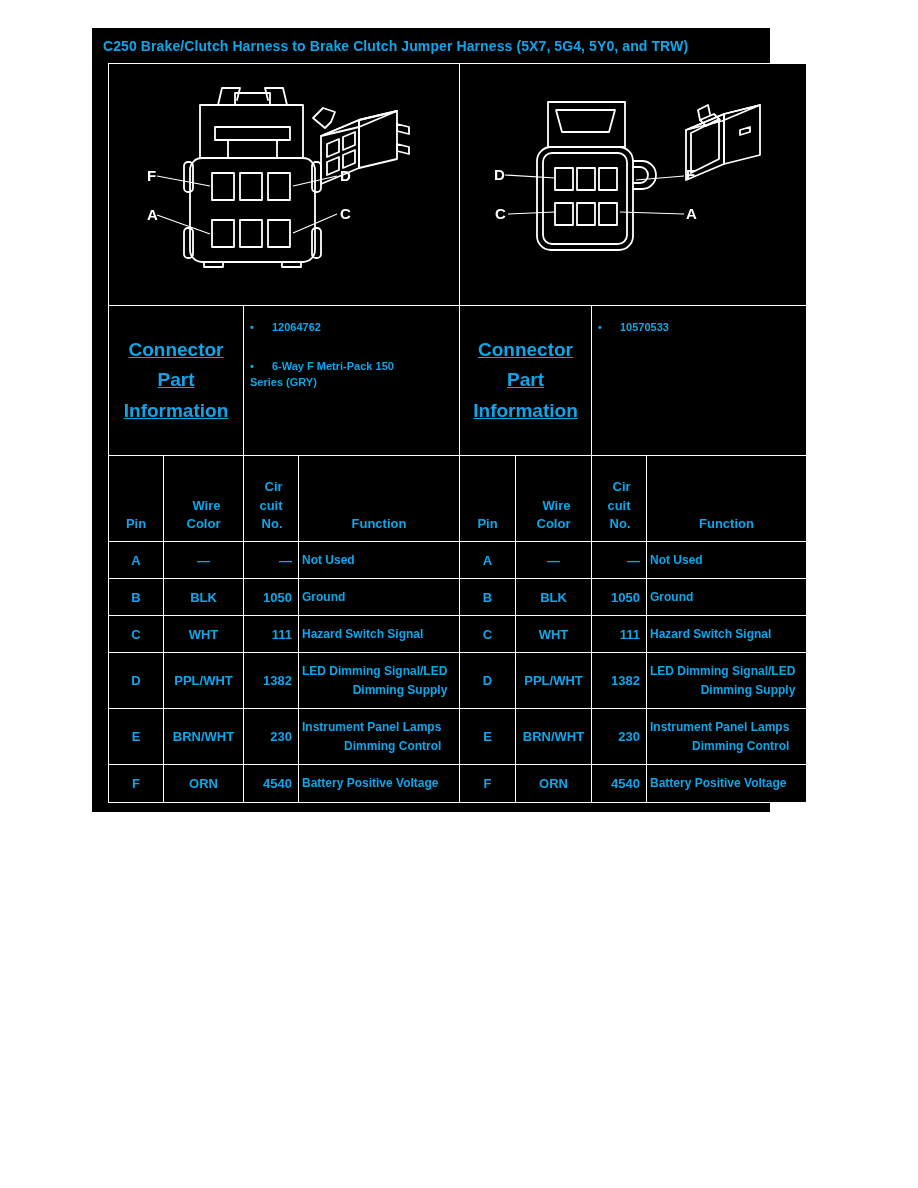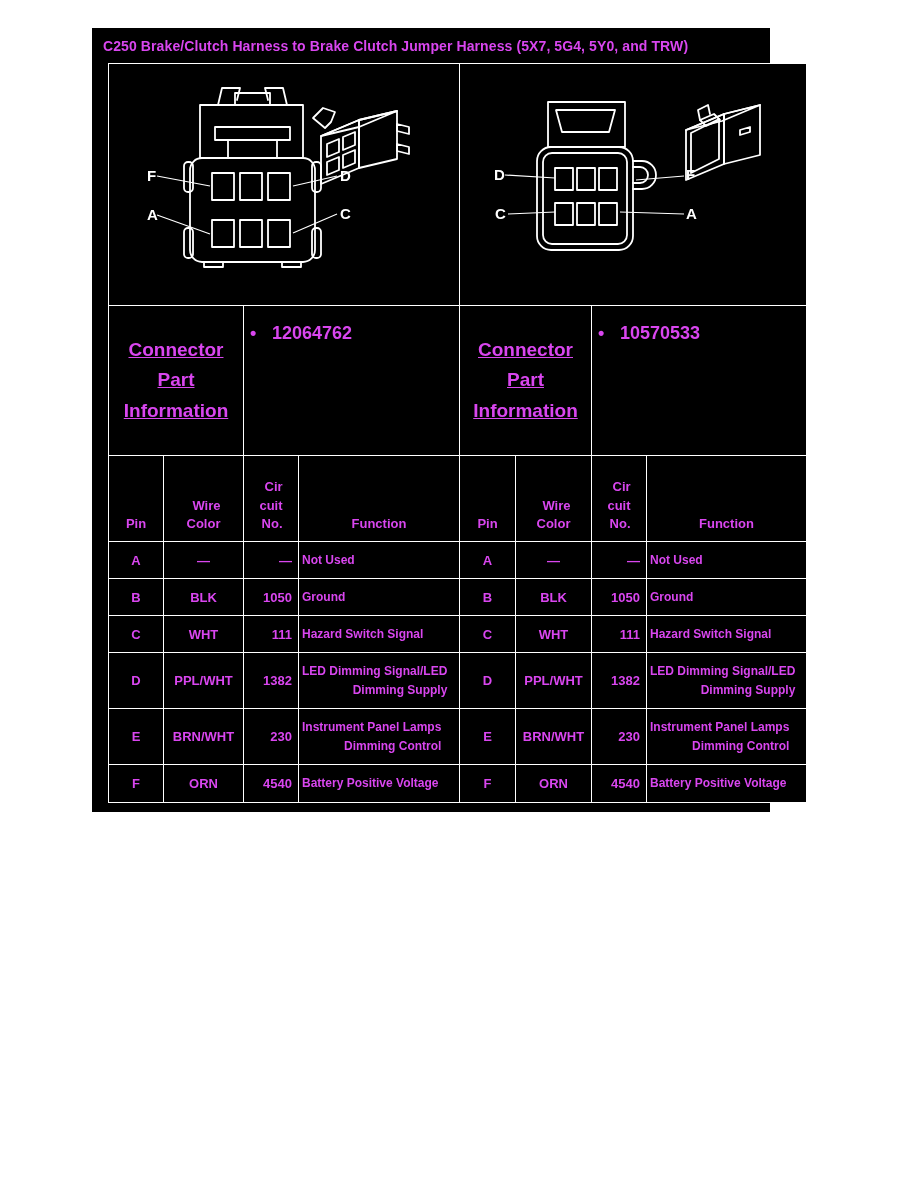--- a/index.html
+++ b/index.html
@@ -3,21 +3,21 @@
 <meta charset="utf-8">
 <style>
   html,body { margin:0; padding:0; }
   body {
     width:918px; height:1188px; position:relative;
     background:#ffffff;
     font-family:"Liberation Sans", sans-serif;
   }
   .frame {
     position:absolute; left:92px; top:28px; width:678px; height:784px;
-    background:#000; color:#d946ef;
+    background:#000; color:#0ea5e9;
   }
   .title {
     position:absolute; left:11px; top:10px;
     font-size:14px; font-weight:bold; letter-spacing:0.1px; white-space:nowrap;
   }
   .grid {
     position:absolute; left:16px; top:35px;
     display:grid;
     grid-template-columns:54px 79px 54px 160px 55px 75px 54px 159px;
     grid-template-rows:241px 149px 85px 36px 36px 36px 55px 55px 37px;
@@ -27,21 +27,21 @@
   .span4 { grid-column:span 4; }
   .span2 { grid-column:span 2; }
   .diagram { position:relative; }
   .diagram svg { display:block; }
   .info-label {
     display:flex; align-items:center; justify-content:center;
     text-align:center; font-weight:bold; font-size:19px; line-height:1.6;
     white-space:pre-line;
     text-decoration:underline;
   }
-  .bullets { font-weight:bold; font-size:18px; padding:2px 4px 0 6px; line-height:1.45; }
+  .bullets { font-weight:bold; font-size:11px; padding:2px 4px 0 6px; line-height:1.45; }
   .bullet-item { margin-top:12px; }
   .bullet-item + .bullet-item { margin-top:23px; }
   .bullet { display:inline-block; width:9px; margin-right:13px; }
   .btext { white-space:pre-line; }
   .hcell {
     display:flex; align-items:flex-end; justify-content:center;
     text-align:right; font-weight:bold; font-size:13px; line-height:1.4;
     padding-bottom:8px; white-space:pre-line;
   }
   .dcell { display:flex; align-items:center; font-weight:bold; font-size:13px; }
@@ -145,20 +145,22 @@
         <text class="pinlabel" x="226" y="116">F</text>
         <text class="pinlabel" x="35" y="155">C</text>
         <text class="pinlabel" x="226" y="155">A</text>
       </svg>
     </div>
 
     <div class="cell span2 info-label">Connector Part
 Information</div>
     <div class="cell span2 bullets">
       <div class="bullet-item"><span class="bullet">•</span><span class="btext">12064762</span></div>
+      <div class="bullet-item"><span class="bullet">•</span><span class="btext">6-Way F Metri-Pack 150
+Series (GRY)</span></div>
     </div>
     <div class="cell span2 info-label">Connector Part
 Information</div>
     <div class="cell span2 bullets">
       <div class="bullet-item"><span class="bullet">•</span><span class="btext">10570533</span></div>
     </div>
 
     <div class="cell hcell">Pin</div>
     <div class="cell hcell">Wire
 Color</div>

